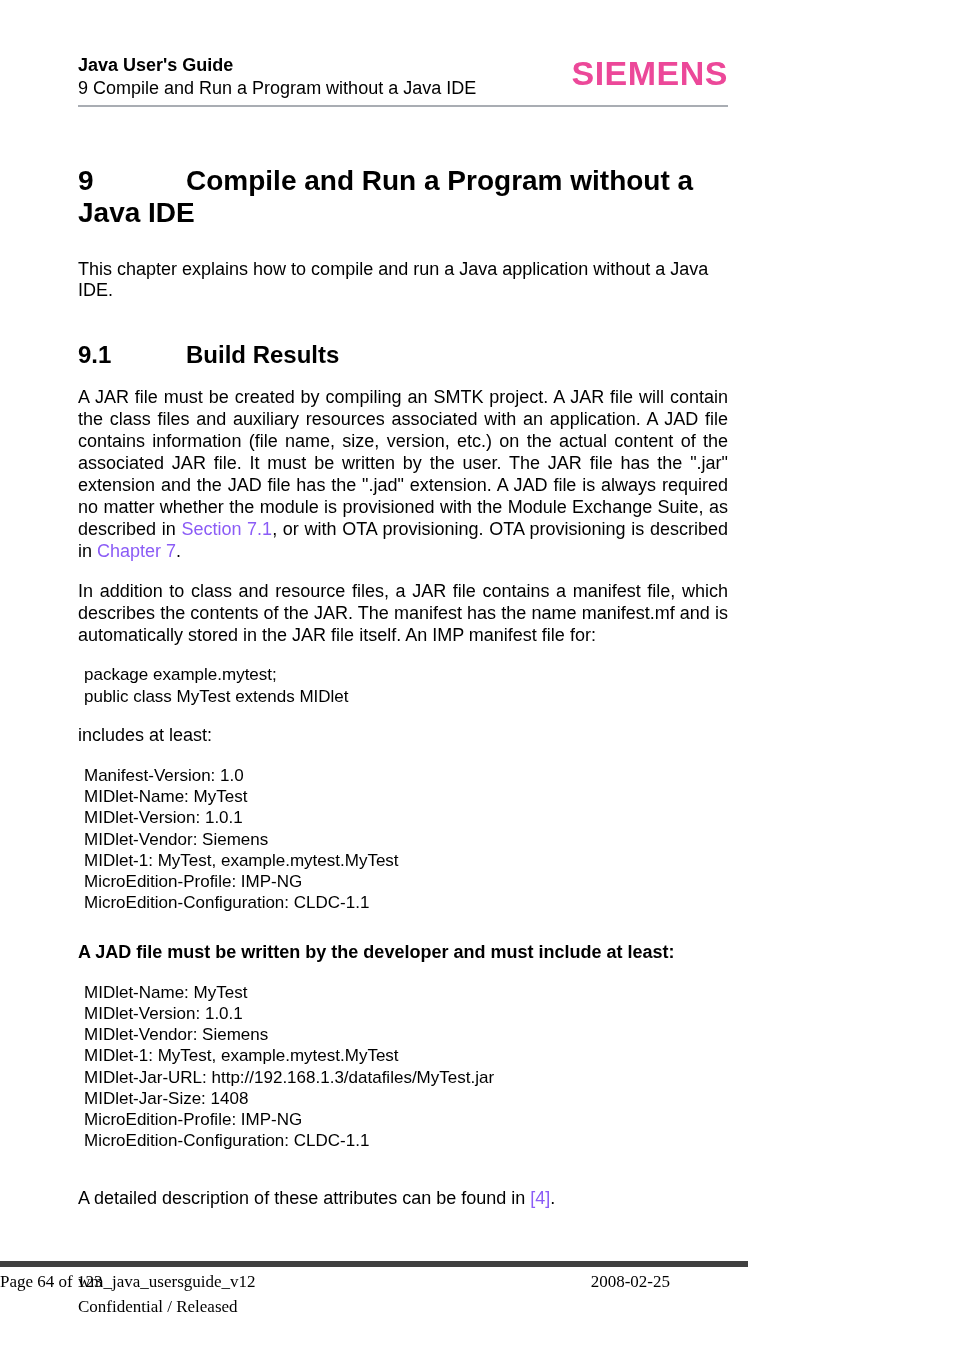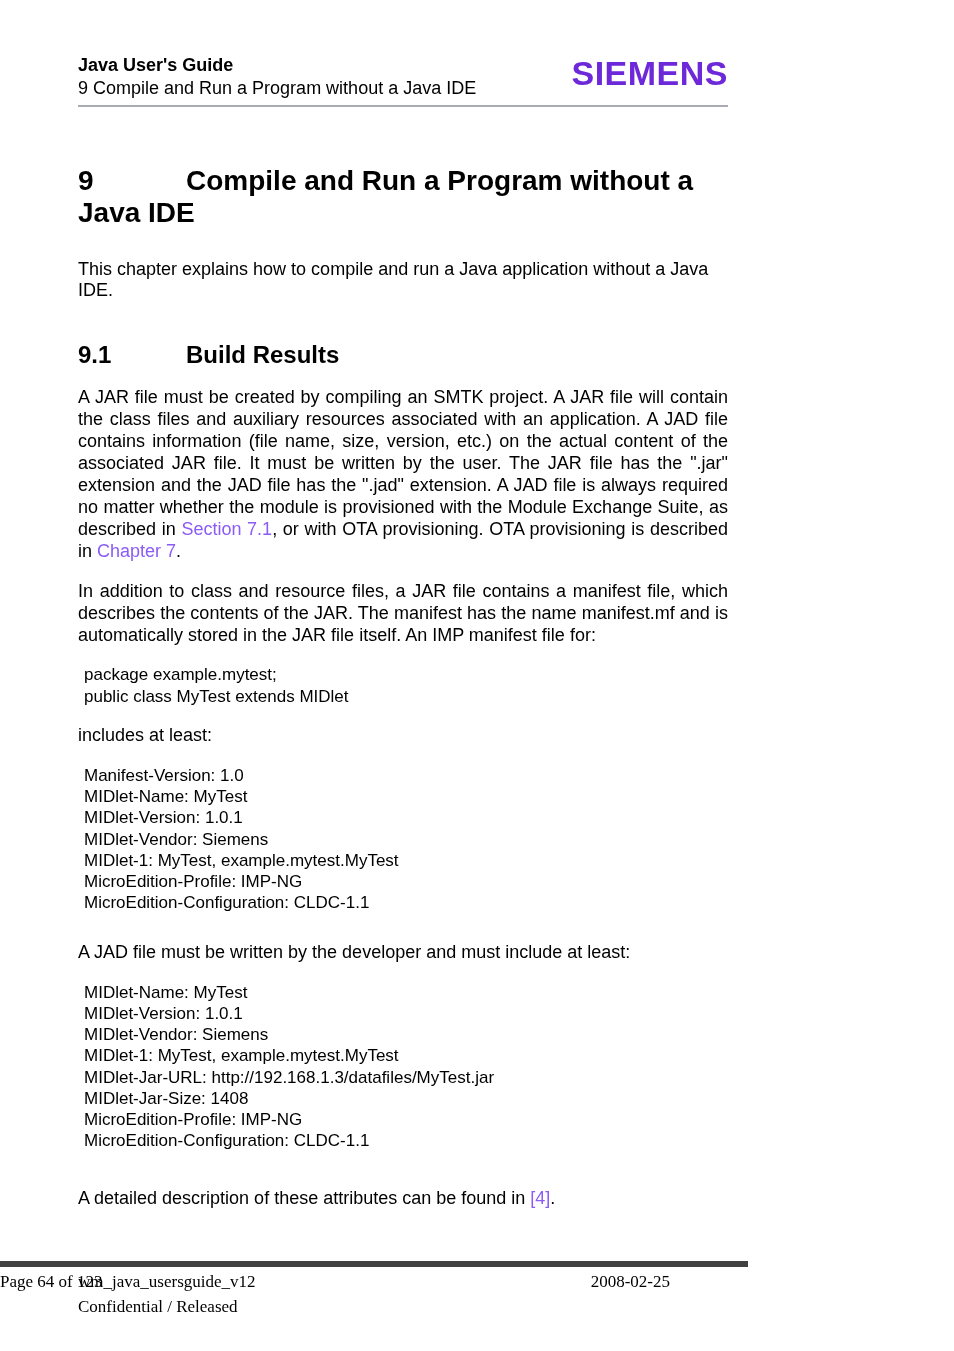--- a/index.html
+++ b/index.html
@@ -26,21 +26,21 @@
     border-bottom: 2px solid #a9adb3;
     padding-bottom: 6px;
   }
   .hdr-left { font-size: 18px; line-height: 1.25; }
   .hdr-title { font-weight: 700; }
   .hdr-sub { font-weight: 400; }
   .siemens {
     font-weight: 900;
     font-size: 34px;
     letter-spacing: 0.5px;
-    color: #6d28d9;
+    color: #ec4899;
     line-height: 1.0;
     margin-top: 2px;
   }
   .h1line { display:flex; margin-top: 58px; margin-bottom: 30px; }
   h1 {
     font-size: 28px;
     font-weight: 700;
     margin: 0;
   }
   .h1-num { min-width: 108px; display:inline-block; }
@@ -118,21 +118,21 @@
   <p class="body" style="margin-top:10px;">includes at least:</p>
 
   <div class="codeblock">Manifest-Version: 1.0
 MIDlet-Name: MyTest
 MIDlet-Version: 1.0.1
 MIDlet-Vendor: Siemens
 MIDlet-1: MyTest, example.mytest.MyTest
 MicroEdition-Profile: IMP-NG
 MicroEdition-Configuration: CLDC-1.1</div>
 
-  <p class="body" style="margin-top:28px;">A JAD file must be written by the developer and must include at least:</p>
+  <p class="body" style="margin-top:28px;font-weight:bold;">A JAD file must be written by the developer and must include at least:</p>
 
   <div class="codeblock">MIDlet-Name: MyTest
 MIDlet-Version: 1.0.1
 MIDlet-Vendor: Siemens
 MIDlet-1: MyTest, example.mytest.MyTest
 MIDlet-Jar-URL: http://192.168.1.3/datafiles/MyTest.jar
 MIDlet-Jar-Size: 1408
 MicroEdition-Profile: IMP-NG
 MicroEdition-Configuration: CLDC-1.1</div>
 

